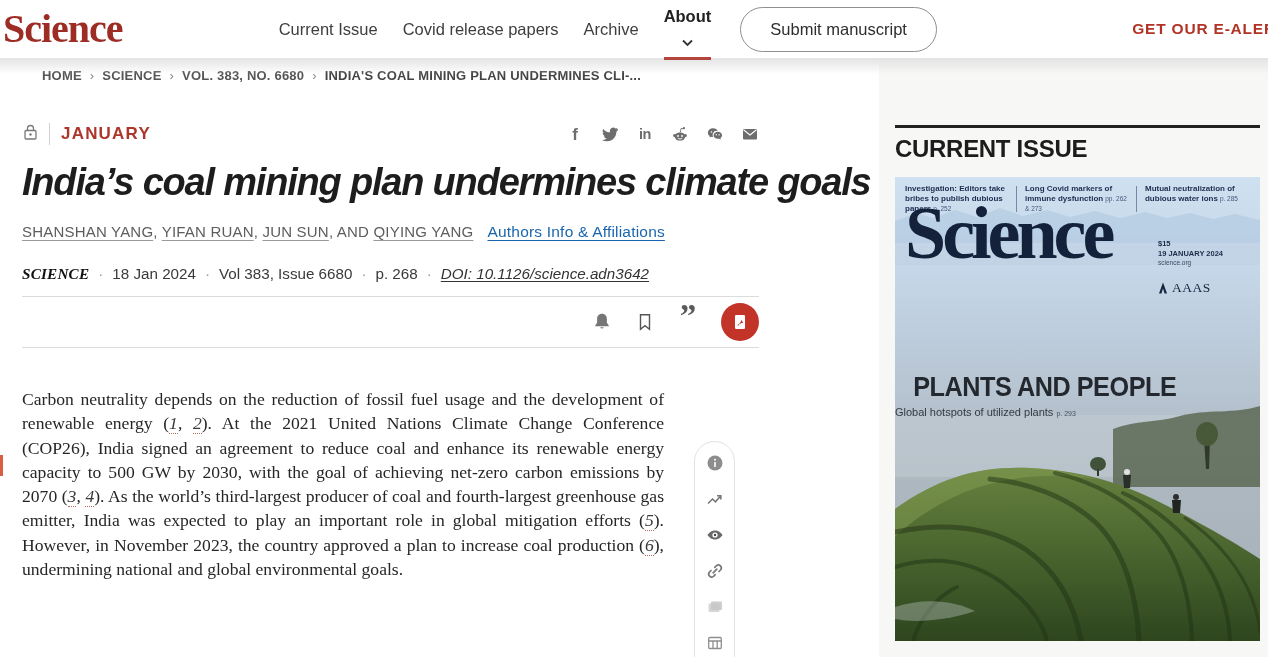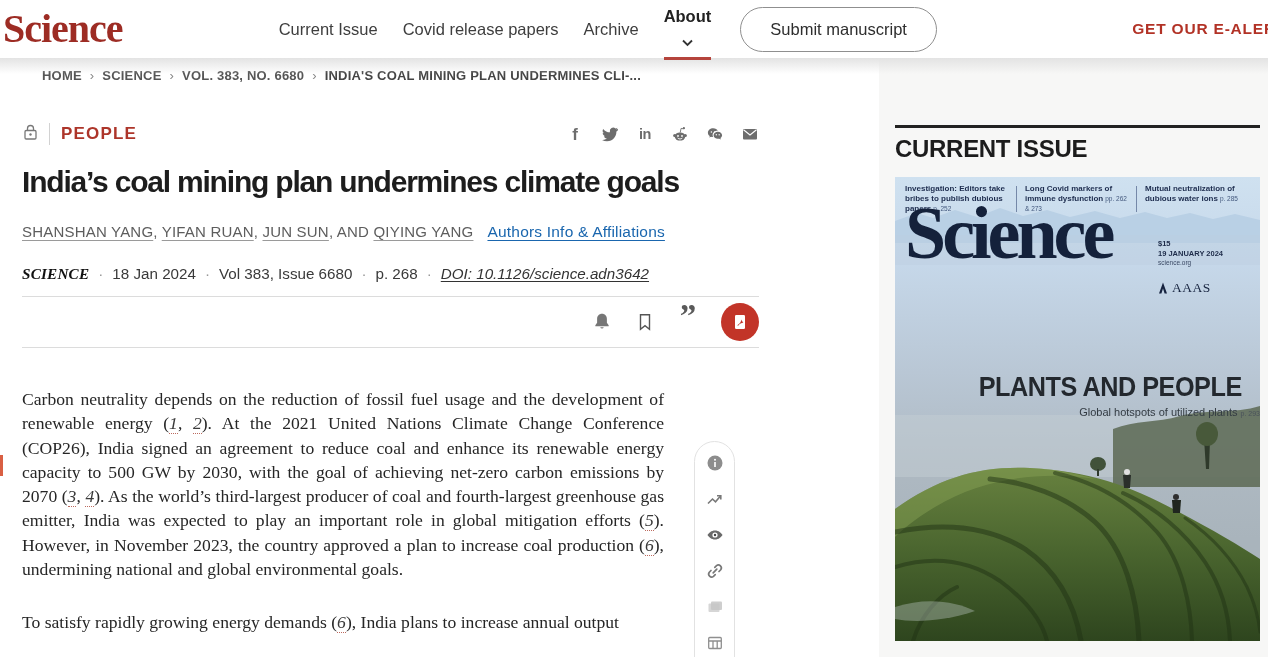--- a/index.html
+++ b/index.html
@@ -32,21 +32,21 @@
   
   .type-row { margin-top:38px; width:737px; height:26px; display:flex; align-items:center; }
   .divider-v { width:1px; height:22px; background:#d2d2d2; margin:0 11px 0 10px; }
   .type-label { color:#ad352a; font-weight:bold; font-size:17px; letter-spacing:1.2px; }
   .share-row { margin-left:auto; display:flex; align-items:center; gap:17px; }
   .share-ic { width:18px; height:18px; display:flex; align-items:center; justify-content:center; cursor:pointer; color:#6d6d6d; }
   .share-ic .ltr { font-weight:bold; font-size:17px; color:#6d6d6d; line-height:1; }
   .share-ic .ltr.small { font-size:14.5px; letter-spacing:-.5px; }
 
   
-  .title { margin-top:16px; font-size:30px; font-weight:bold; color:#1d1d1d; letter-spacing:-1.2px; white-space:nowrap; line-height:38px; }
+  .title { margin-top:16px; font-size:38px; font-weight:bold; color:#1d1d1d; letter-spacing:-1.2px; white-space:nowrap; line-height:38px;font-style:italic; }
   .authors-row { margin-top:22px; font-size:15px; color:#5d5d5d; letter-spacing:.2px; display:flex; align-items:baseline; }
   .author { text-decoration:underline; text-underline-offset:3px; text-decoration-color:#9a9a9a; cursor:pointer; }
   .and { white-space:pre; }
   .authors-info { margin-left:14px; color:#1a66ae; font-size:15.5px; text-decoration:underline; text-underline-offset:3px; cursor:pointer; white-space:nowrap; }
   .meta-row { margin-top:24px; font-size:15.2px; color:#3a3a3a; display:flex; align-items:baseline; gap:9px; }
   .journal { font-family:"Liberation Serif", serif; font-weight:bold; font-style:italic; color:#111; letter-spacing:.2px; }
   .dot { color:#999; }
   .doi { color:#333; text-decoration:underline; text-underline-offset:2px; cursor:pointer;font-style:italic; }
 
   .rule-h { border:none; border-top:1px solid #dcdcdc; width:737px; margin-top:13px; }
@@ -73,21 +73,21 @@
   .cover svg.bg { position:absolute; inset:0; width:100%; height:100%; }
   .cover-headlines { position:absolute; top:7px; left:10px; right:4px; display:flex; z-index:2; }
   .hl-block { width:118px; padding-right:8px; font-size:8px; font-weight:bold; color:#1d2c4e; line-height:10px; letter-spacing:0; }
   .hl-page { font-weight:normal; font-size:6.5px; color:#44597e; margin-left:2px; }
   .hl-div { width:1px; background:#7588a8; margin:2px 8px 2px 0; }
   .masthead { position:absolute; left:10px; top:16px; z-index:2; font-family:"Liberation Serif", serif; font-weight:bold; font-size:74px; letter-spacing:-4px; color:#14213b; line-height:1.1; }
   .issue-info { position:absolute; left:263px; top:62px; z-index:2; font-size:7.5px; font-weight:bold; color:#1d2b49; line-height:9.5px; }
   .issue-site { font-weight:normal; font-size:6.5px; opacity:.85; }
   .aaas { position:absolute; left:263px; top:103px; z-index:2; display:flex; align-items:center; gap:2px; }
   .aaas-text { font-family:"Liberation Serif", serif; font-size:13.5px; color:#16233f; letter-spacing:.5px; }
-  .feature { position:absolute; top:196px; left:0; right:0; z-index:2; text-align:right; }
+  .feature { position:absolute; top:196px; left:0; right:0; z-index:2; text-align:left; }
   .feature-title { font-size:28px; font-weight:bold; color:#23282e; letter-spacing:-.5px; transform:scaleX(.9); line-height:1; }
   .feature-sub { margin-top:5px; font-size:11px; color:#333b42; }
   .feature-page { font-size:7px; color:#4a525a; margin-left:3px; }
 </style>
 </head>
 <body>
 
 <div class="page">
 
   <header class="topnav">
@@ -118,21 +118,21 @@
         <span>
           <svg width="17" height="20" viewBox="0 0 17 19">
             <g stroke="#787878" stroke-width="1.3" fill="none">
               <rect x="3" y="8" width="11" height="8.5" rx="1.2"></rect>
               <path d="M5.5 8V6a3 3 0 0 1 6 0v2"></path>
             </g>
             <circle cx="8.5" cy="12" r="1.2" fill="#787878"></circle>
           </svg>
         </span>
         <span class="divider-v"></span>
-        <span class="type-label">PEOPLE</span>
+        <span class="type-label">JANUARY</span>
 
         <div class="share-row">
           <span class="share-ic">
               <span class="ltr">f</span>
             </span>
           <span class="share-ic">
             <svg width="18" height="18" viewBox="0 0 18 18">
                 <path fill="#6d6d6d" d="M17 4.1c-.6.27-1.2.44-1.9.52.7-.4 1.2-1.05 1.45-1.8-.64.38-1.35.65-2.1.8A3.28 3.28 0 0 0 8.9 6.6c0 .26.03.5.08.75A9.32 9.32 0 0 1 2.2 3.9a3.27 3.27 0 0 0 1.02 4.38c-.54-.02-1.05-.17-1.5-.42v.05c0 1.6 1.13 2.92 2.63 3.22-.28.08-.57.12-.87.12-.21 0-.42-.02-.62-.06a3.28 3.28 0 0 0 3.06 2.28A6.58 6.58 0 0 1 1 14.9a9.29 9.29 0 0 0 5.03 1.47c6.04 0 9.34-5 9.34-9.34v-.42c.64-.47 1.2-1.05 1.63-1.7z"></path>
               </svg>
           </span>
@@ -212,21 +212,20 @@
           <svg width="20" height="20" viewBox="0 0 20 20">
             <rect x="5" y="3" width="10" height="14" rx="1.2" fill="#fff"></rect>
             <path d="M7.2 13.2c1.5-.7 2.7-1.8 3.4-3.2.4-.8.7-1.7.7-2.5.4 1.2 1.1 2.3 2.1 3-1 .2-2 .6-2.8 1.1-.9.5-1.6 1.1-2.1 1.8-.5.1-.9 0-1.3-.2z" fill="#c23428"></path>
           </svg>
         </span>
       </div>
 
       <hr class="rule-h2">
 
       <p class="para">Carbon neutrality depends on the reduction of fossil fuel usage and the development of renewable energy (<i class="cite">1</i>, <i class="cite">2</i>). At the 2021 United Nations Climate Change Conference (COP26), India signed an agreement to reduce coal and enhance its renewable energy capacity to 500 GW by 2030, with the goal of achieving net-zero carbon emissions by 2070 (<i class="cite">3</i>, <i class="cite">4</i>). As the world’s third-largest producer of coal and fourth-largest greenhouse gas emitter, India was expected to play an important role in global mitigation efforts (<i class="cite">5</i>). However, in November 2023, the country approved a plan to increase coal production (<i class="cite">6</i>), undermining national and global environmental goals.</p>
-      <p class="para">To satisfy rapidly growing energy demands (<i class="cite">6</i>), India plans to increase annual output</p>
 
       <span class="left-tick"></span>
 
       <div class="float-toolbar">
         <span class="tool-ic">
           <svg width="20" height="20" viewBox="0 0 20 20">
             <circle cx="10" cy="10" r="7.5" fill="#8d8d8d"></circle>
             <rect x="9.2" y="9" width="1.6" height="5" fill="#fff"></rect>
             <circle cx="10" cy="6.8" r="1" fill="#fff"></circle>
           </svg>

